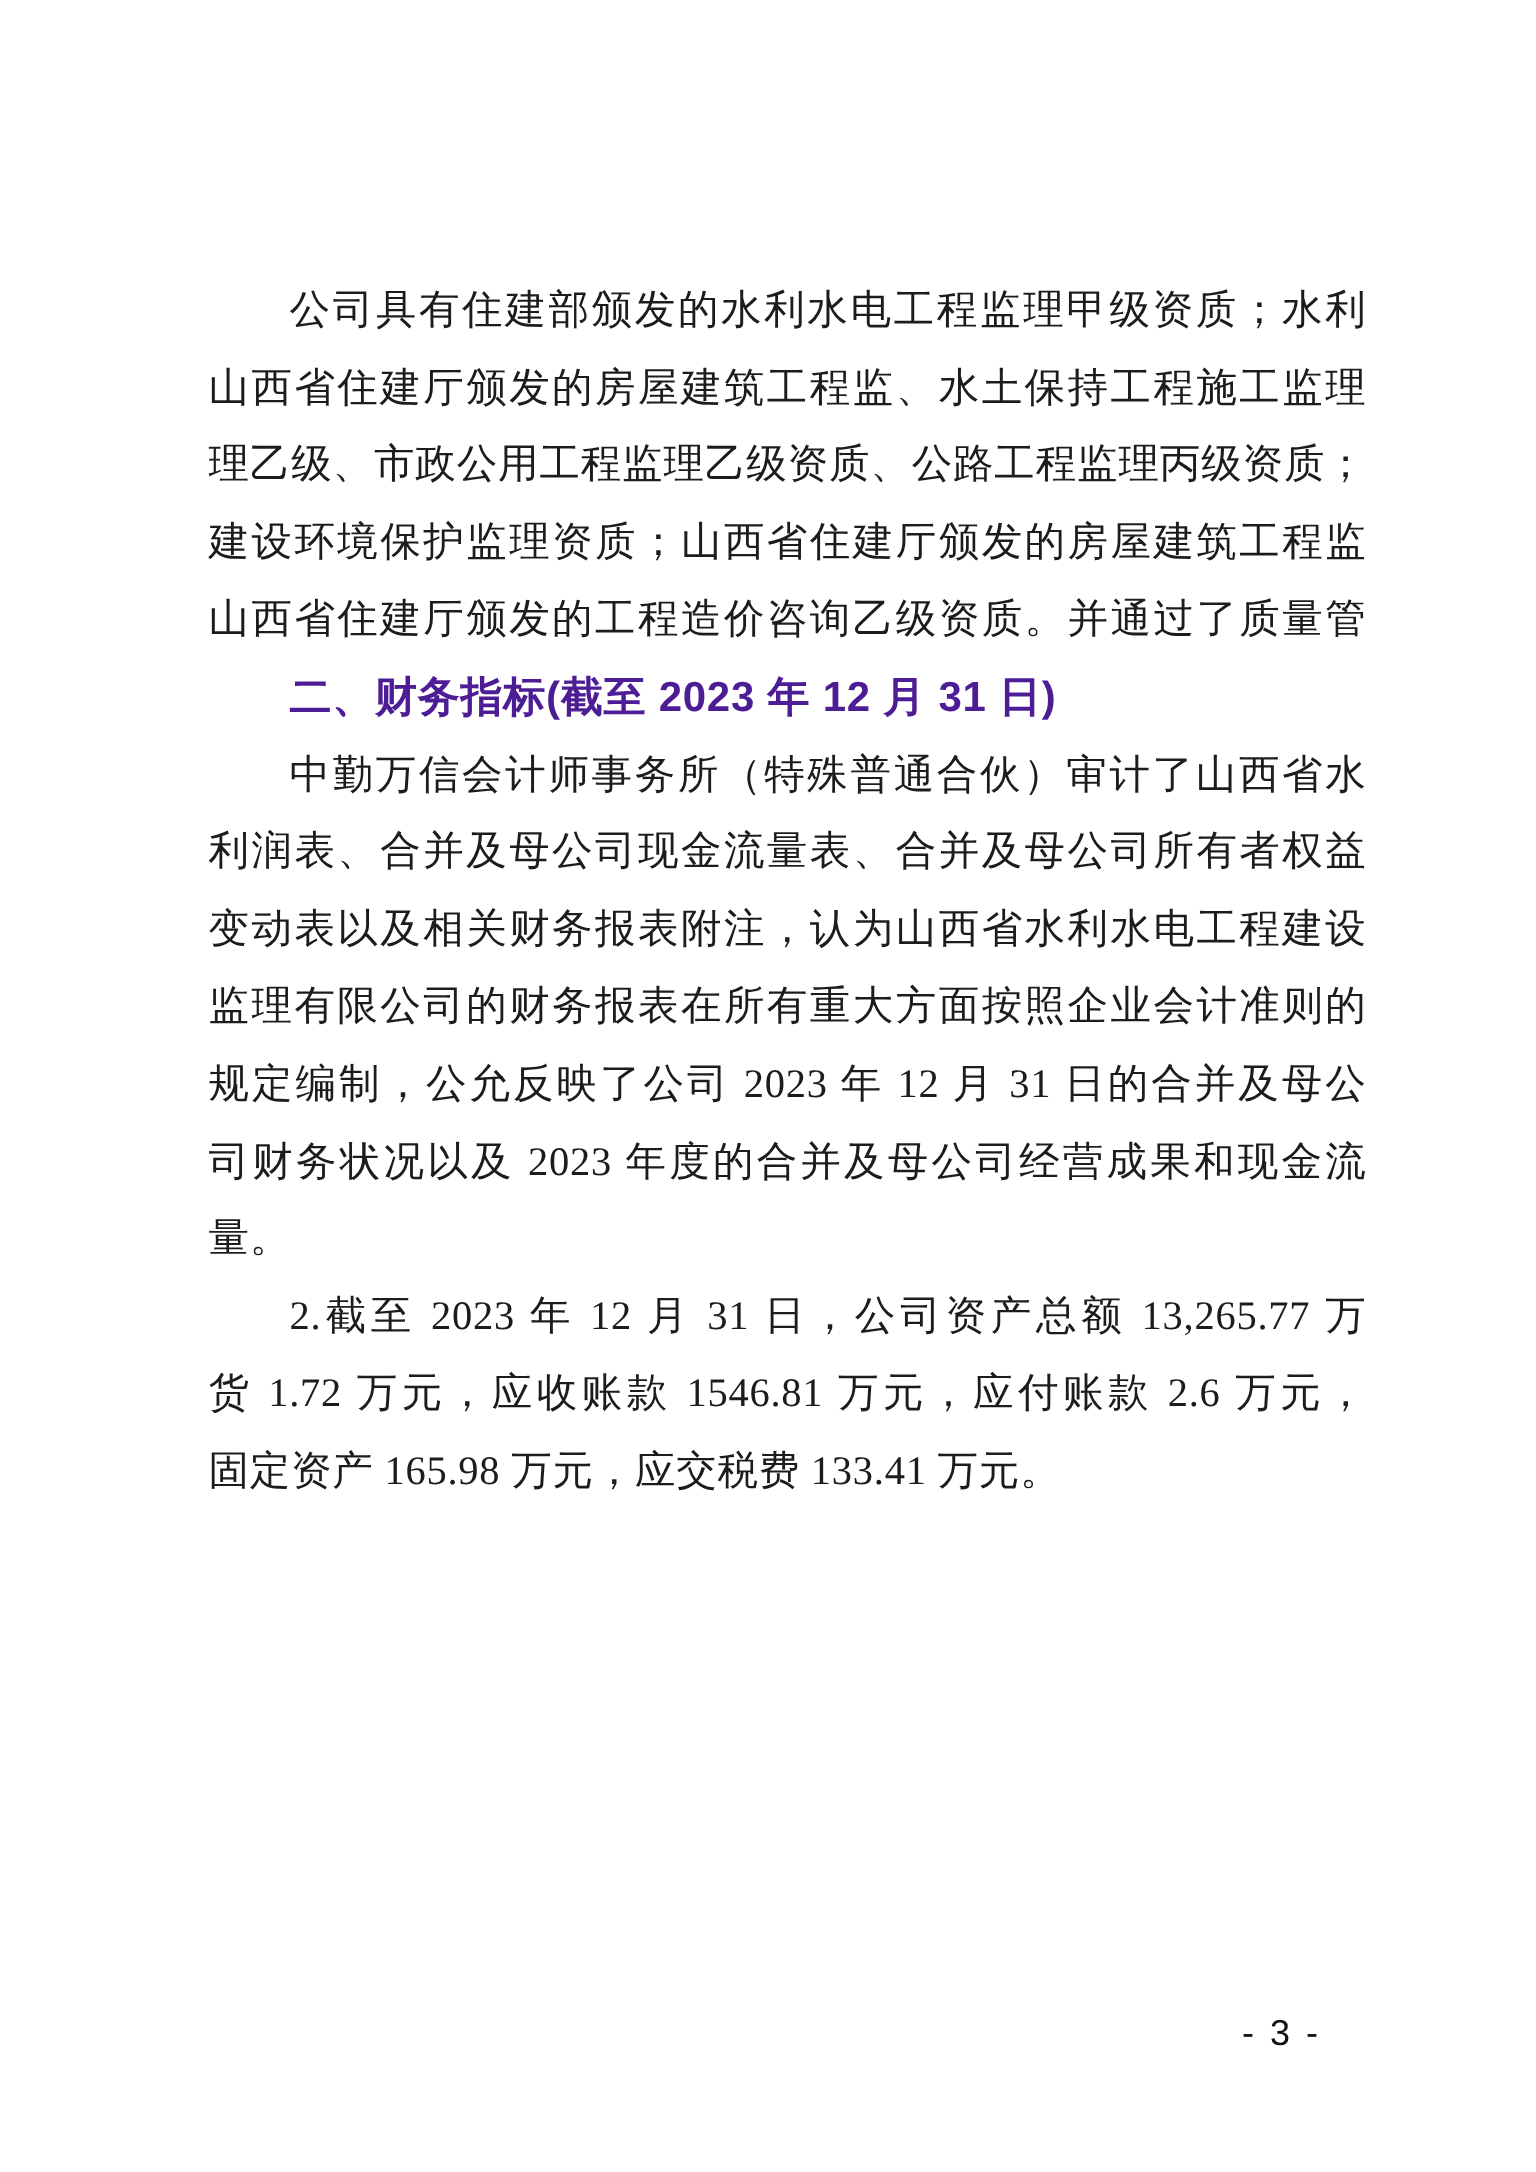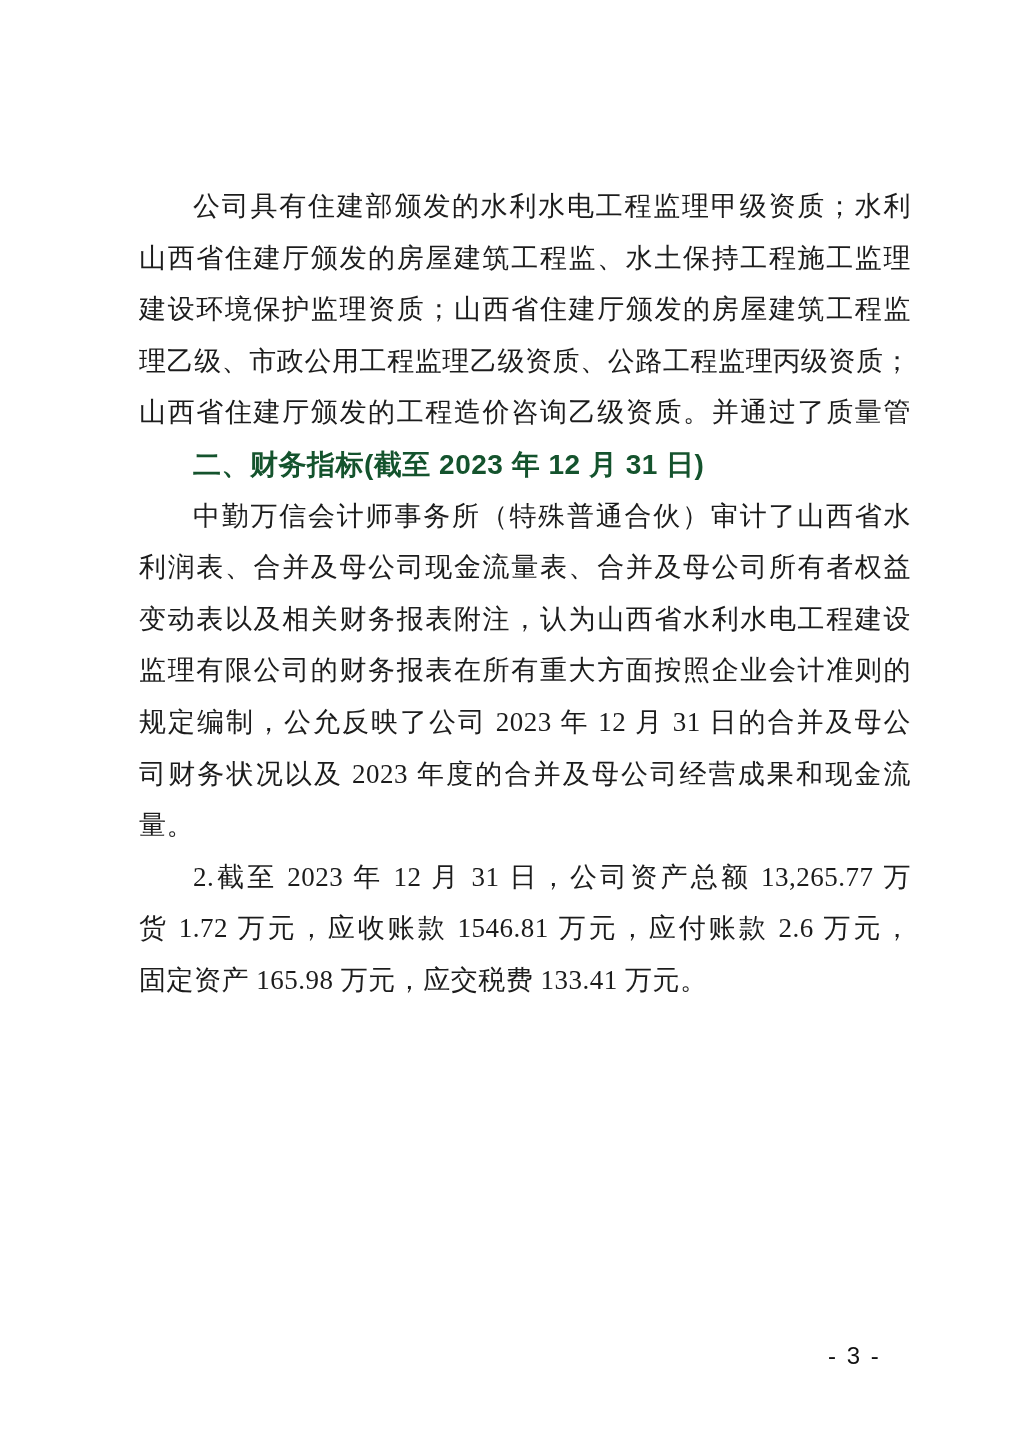--- a/index.html
+++ b/index.html
@@ -36,43 +36,43 @@
   .line.fill {
     text-align-last: justify;
   }
   .line.indent {
     text-indent: 54px;
   }
   .line.heading {
     font-family: "Liberation Sans", "DejaVu Sans", sans-serif;
     font-weight: bold;
     font-size: 28px;
-    color: #14532d;
+    color: #4c1d95;
     text-align: left;
     text-align-last: left;
   }
   .page-number {
     position: absolute;
     left: 828px;
     top: 1318px;
     font-family: "Liberation Sans", "DejaVu Sans", sans-serif;
     font-size: 24px;
     color: #111111;
     letter-spacing: 2px;
   }
 </style>
 </head>
 <body>
 
 <div class="page">
   <div class="doc-body">
       <div class="line indent fill">公司具有住建部颁发的水利水电工程监理甲级资质；水利</div>
       <div class="line fill">山西省住建厅颁发的房屋建筑工程监、水土保持工程施工监理</div>
+      <div class="line fill">理乙级、市政公用工程监理乙级资质、公路工程监理丙级资质；</div>
       <div class="line fill">建设环境保护监理资质；山西省住建厅颁发的房屋建筑工程监</div>
-      <div class="line fill">理乙级、市政公用工程监理乙级资质、公路工程监理丙级资质；</div>
       <div class="line fill">山西省住建厅颁发的工程造价咨询乙级资质。并通过了质量管</div>
       <div class="line heading indent">二、财务指标(截至 2023 年 12 月 31 日)</div>
       <div class="line indent fill">中勤万信会计师事务所（特殊普通合伙）审计了山西省水</div>
       <div class="line fill">利润表、合并及母公司现金流量表、合并及母公司所有者权益</div>
       <div class="line fill">变动表以及相关财务报表附注，认为山西省水利水电工程建设</div>
       <div class="line fill">监理有限公司的财务报表在所有重大方面按照企业会计准则的</div>
       <div class="line fill">规定编制，公允反映了公司 2023 年 12 月 31 日的合并及母公</div>
       <div class="line fill">司财务状况以及 2023 年度的合并及母公司经营成果和现金流</div>
       <div class="line">量。</div>
       <div class="line indent fill">2.截至 2023 年 12 月 31 日，公司资产总额 13,265.77 万</div>

